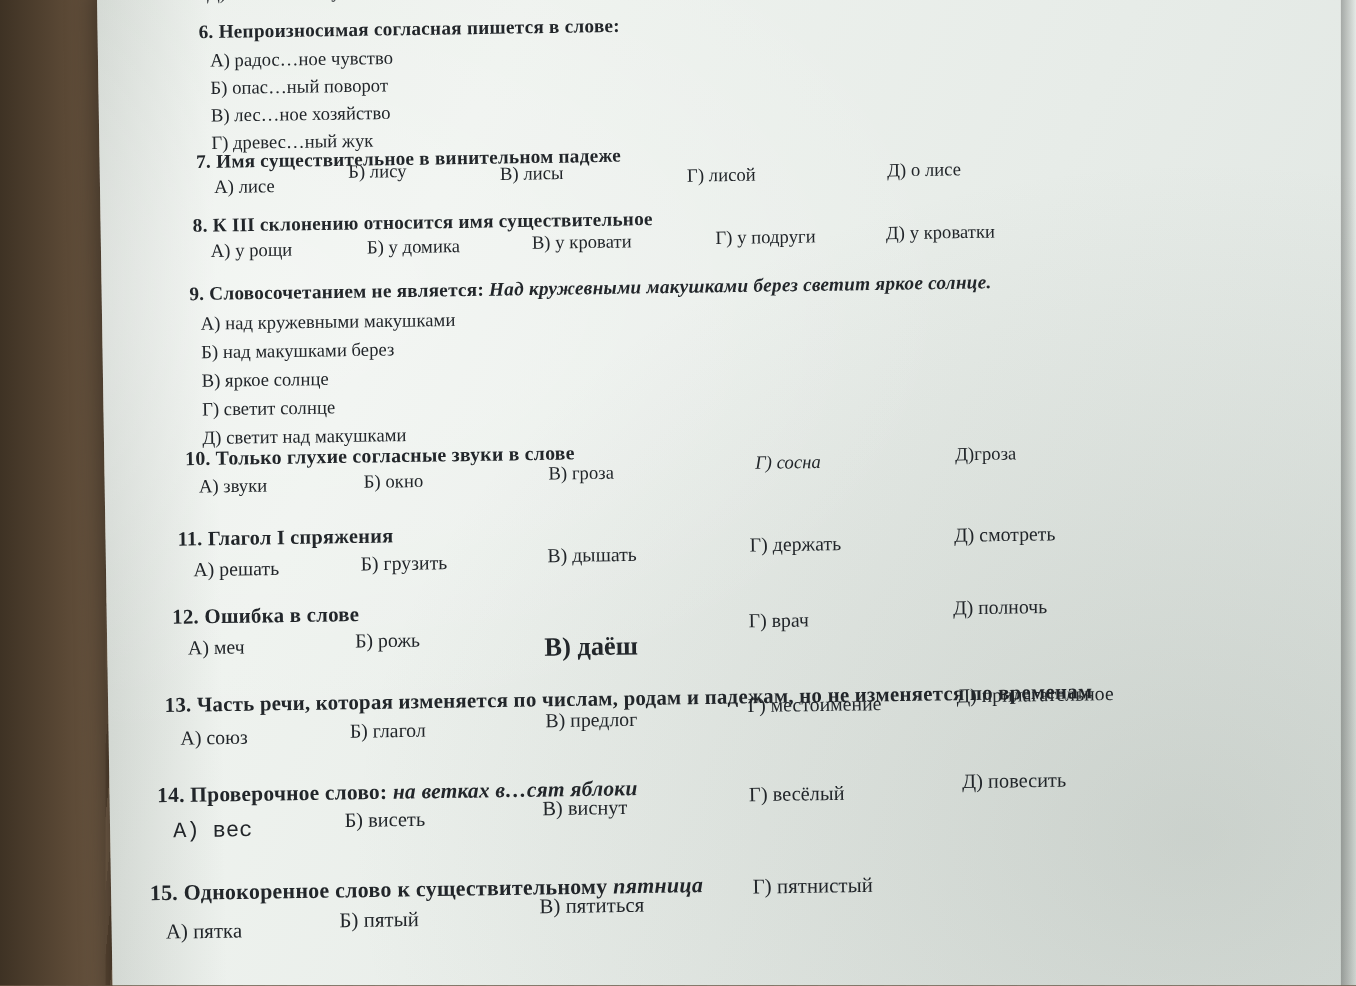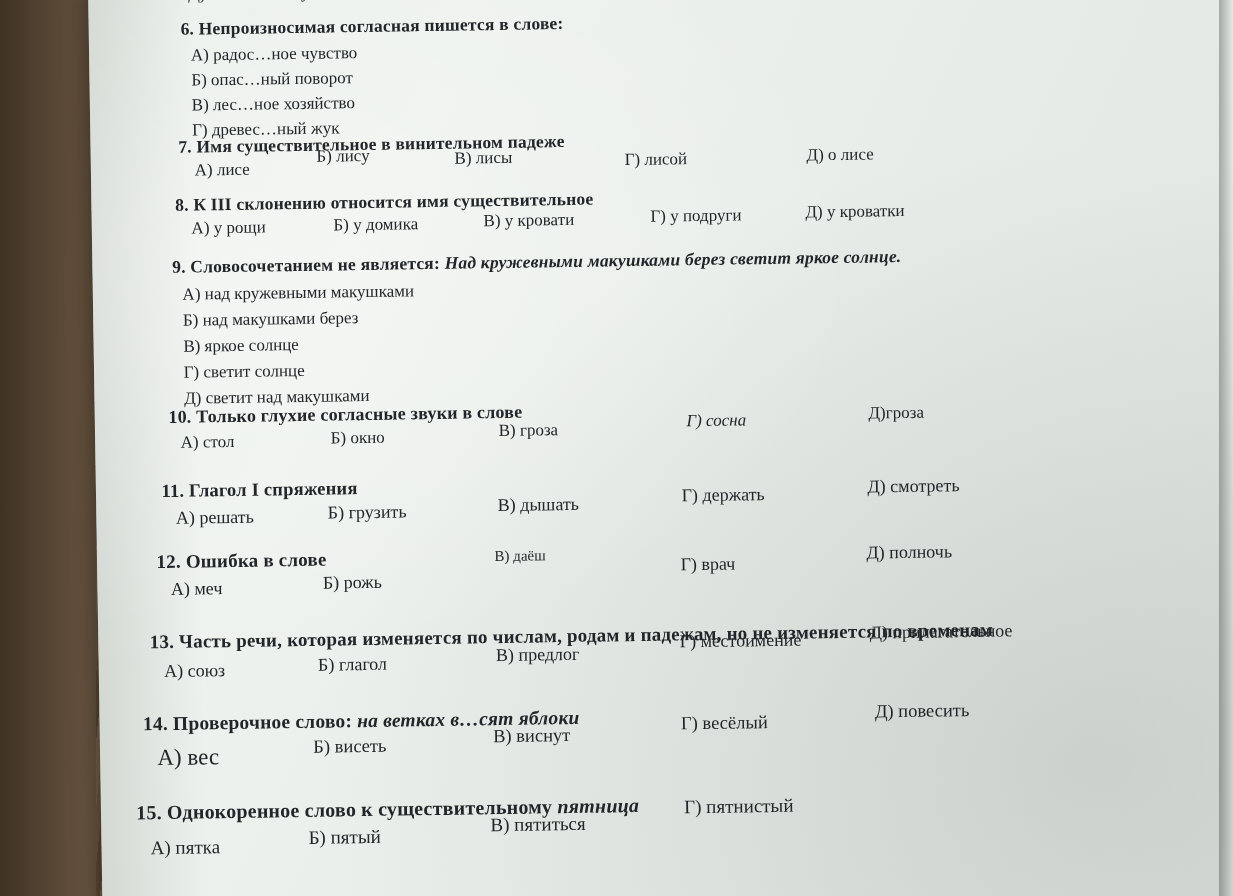--- a/index.html
+++ b/index.html
@@ -153,21 +153,21 @@
       <div class="opt" style="margin-top:6px; padding-left:10px;">Г) светит солнце</div>
       <div class="opt" style="margin-top:6px; padding-left:10px;">Д) светит над макушками</div>
     </div>
 
     <div class="q big" style="left:70px; top:418px;">
       <div class="qnum" style="font-size:18px;">
         <span>10.</span>
         <span>Только  глухие  согласные  звуки в слове</span>
       </div>
     </div>
-    <div class="opt" style="position:absolute; left:82px; top:444px;">А) стол</div>
+    <div class="opt" style="position:absolute; left:82px; top:444px;">А) звуки</div>
     <div class="opt" style="position:absolute; left:232px; top:442px;">Б) окно</div>
     <div class="opt" style="position:absolute; left:400px; top:437px;">В) гроза</div>
     <div class="opt" style="position:absolute; left:588px; top:430px;font-style:italic;">Г) сосна</div>
     <div class="opt" style="position:absolute; left:770px; top:425px;">Д)гроза</div>
 
     <div class="q big" style="left:62px; top:492px;">
       <div class="qnum" style="font-size:18.5px;">
         <span>11.</span>
         <span>Глагол  I  спряжения</span>
       </div>
@@ -179,21 +179,21 @@
     <div class="opt" style="position:absolute; left:768px; top:498px; font-size:18px;">Д) смотреть</div>
 
     <div class="q big" style="left:56px; top:562px;">
       <div class="qnum" style="font-size:19px;">
         <span>12.</span>
         <span>Ошибка в слове</span>
       </div>
     </div>
     <div class="opt" style="position:absolute; left:70px; top:590px; font-size:18px;">А) меч</div>
     <div class="opt" style="position:absolute; left:222px; top:586px; font-size:18px;">Б) рожь</div>
-    <div class="opt" style="position:absolute; left:394px; top:564px; font-size:15px;">В) даёш</div>
+    <div class="opt" style="position:absolute; left:394px; top:592px; font-size:24px;font-weight:bold;">В) даёш</div>
     <div class="opt" style="position:absolute; left:580px; top:573px; font-size:18px;">Г) врач</div>
     <div class="opt" style="position:absolute; left:766px; top:564px; font-size:18px;">Д) полночь</div>
 
     <div class="q big" style="left:48px; top:642px;">
       <div class="qnum" style="font-size:19px;">
         <span>13.</span>
         <span>Часть речи, которая изменяется  по  числам,  родам  и  падежам,  но  не  изменяется  по  временам</span>
       </div>
     </div>
     <div class="opt" style="position:absolute; left:62px; top:672px; font-size:18px;">А) союз</div>
@@ -202,21 +202,21 @@
     <div class="opt" style="position:absolute; left:578px; top:650px; font-size:18px;">Г) местоимение</div>
     <div class="opt" style="position:absolute; left:768px; top:644px; font-size:18px;">Д) прилагательное</div>
 
     <div class="q big" style="left:40px; top:724px;">
       <div class="qnum" style="font-size:19.5px;">
         <span>14.</span>
         <span>Проверочное  слово:</span>
         <span class="stem-italic">на  ветках  в…сят  яблоки</span>
       </div>
     </div>
-    <div class="opt" style="position:absolute; left:54px; top:756px; font-size:23px;">А) вес</div>
+    <div class="opt" style="position:absolute; left:54px; top:756px; font-size:20px;font-family:Liberation Mono, monospace;">А) вес</div>
     <div class="opt" style="position:absolute; left:210px; top:750px; font-size:18.5px;">Б) висеть</div>
     <div class="opt" style="position:absolute; left:390px; top:742px; font-size:18.5px;">В) виснут</div>
     <div class="opt" style="position:absolute; left:578px; top:732px; font-size:18.5px;">Г) весёлый</div>
     <div class="opt" style="position:absolute; left:772px; top:723px; font-size:18.5px;">Д) повесить</div>
 
     <div class="q big" style="left:32px; top:812px;">
       <div class="qnum" style="font-size:20px;">
         <span>15.</span>
         <span>Однокоренное слово к  существительному</span>
         <span class="stem-italic">пятница</span>

